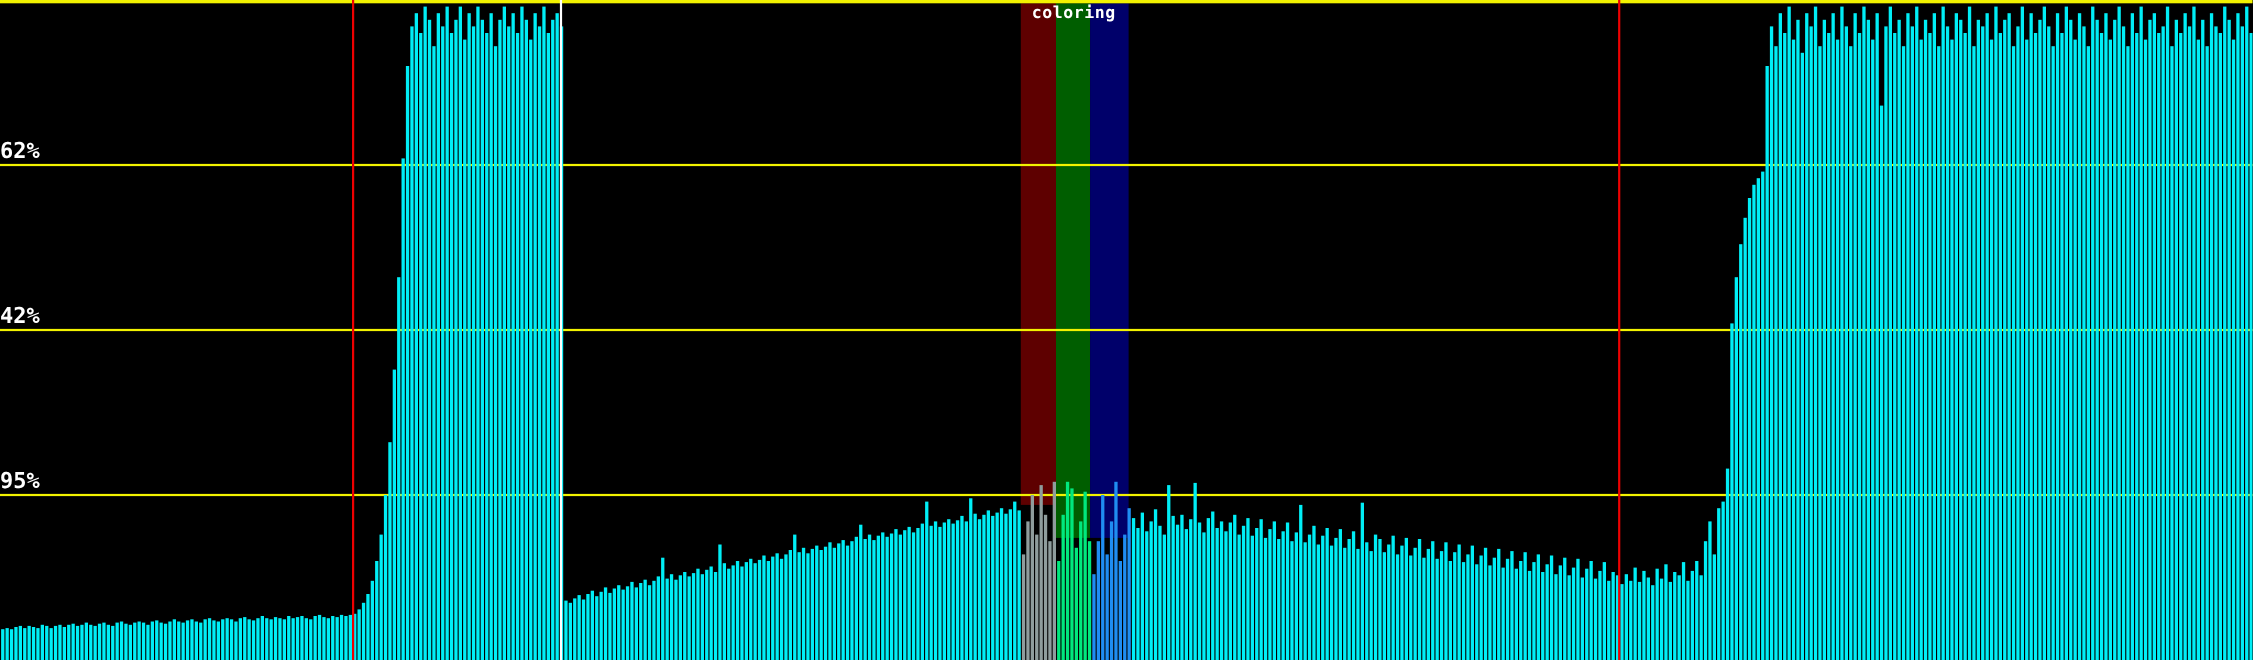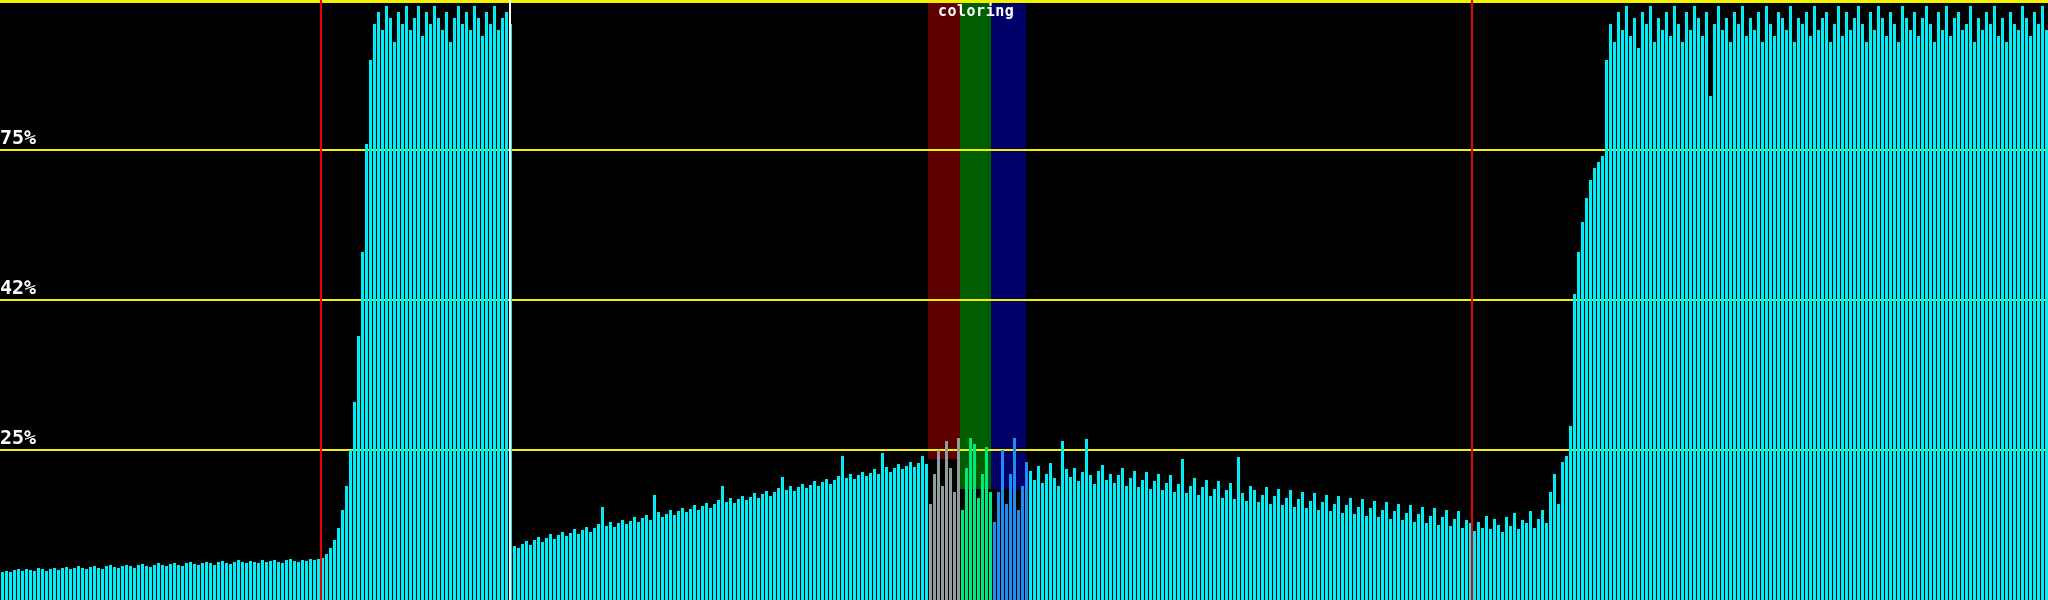--- a/index.html
+++ b/index.html
@@ -14,25 +14,25 @@
 </style>
 </head>
 <body>
 
 <div id="stage">
     <div class="band" style="left: 928px; top: 3px; width: 32px; height: 456px; background: rgb(94, 0, 0); z-index: 1;"></div>
     <div class="band" style="left: 960px; top: 3px; width: 31px; height: 486px; background: rgb(0, 94, 0); z-index: 1;"></div>
     <div class="band" style="left: 991px; top: 3px; width: 35px; height: 486px; background: rgb(0, 0, 106); z-index: 1;"></div>
     <div class="gridline" style="top: 0px; height: 3px; background: rgb(242, 242, 0); z-index: 2;"></div>
     <div class="gridline" style="top: 149px; height: 2px; background: rgb(242, 242, 0); z-index: 2;"></div>
-    <div class="tick-label" style="top: 126px; z-index: 6;">75%</div>
+    <div class="tick-label" style="top: 126px; z-index: 6;">62%</div>
     <div class="gridline" style="top: 299px; height: 2px; background: rgb(242, 242, 0); z-index: 2;"></div>
     <div class="tick-label" style="top: 276px; z-index: 6;">42%</div>
     <div class="gridline" style="top: 449px; height: 2px; background: rgb(242, 242, 0); z-index: 2;"></div>
-    <div class="tick-label" style="top: 426px; z-index: 6;">25%</div>
+    <div class="tick-label" style="top: 426px; z-index: 6;">95%</div>
     <div class="bar" style="left: 1px; width: 2.7px; height: 28.2px; background: rgb(0, 238, 246); z-index: 3;"></div>
     <div class="bar" style="left: 5px; width: 2.7px; height: 29.4px; background: rgb(0, 238, 246); z-index: 3;"></div>
     <div class="bar" style="left: 9px; width: 2.7px; height: 27.6px; background: rgb(0, 238, 246); z-index: 3;"></div>
     <div class="bar" style="left: 13px; width: 2.7px; height: 30px; background: rgb(0, 238, 246); z-index: 3;"></div>
     <div class="bar" style="left: 17px; width: 2.7px; height: 30.6px; background: rgb(0, 238, 246); z-index: 3;"></div>
     <div class="bar" style="left: 21px; width: 2.7px; height: 28.8px; background: rgb(0, 238, 246); z-index: 3;"></div>
     <div class="bar" style="left: 25px; width: 2.7px; height: 31.2px; background: rgb(0, 238, 246); z-index: 3;"></div>
     <div class="bar" style="left: 29px; width: 2.7px; height: 30px; background: rgb(0, 238, 246); z-index: 3;"></div>
     <div class="bar" style="left: 33px; width: 2.7px; height: 29.4px; background: rgb(0, 238, 246); z-index: 3;"></div>
     <div class="bar" style="left: 37px; width: 2.7px; height: 31.8px; background: rgb(0, 238, 246); z-index: 3;"></div>

